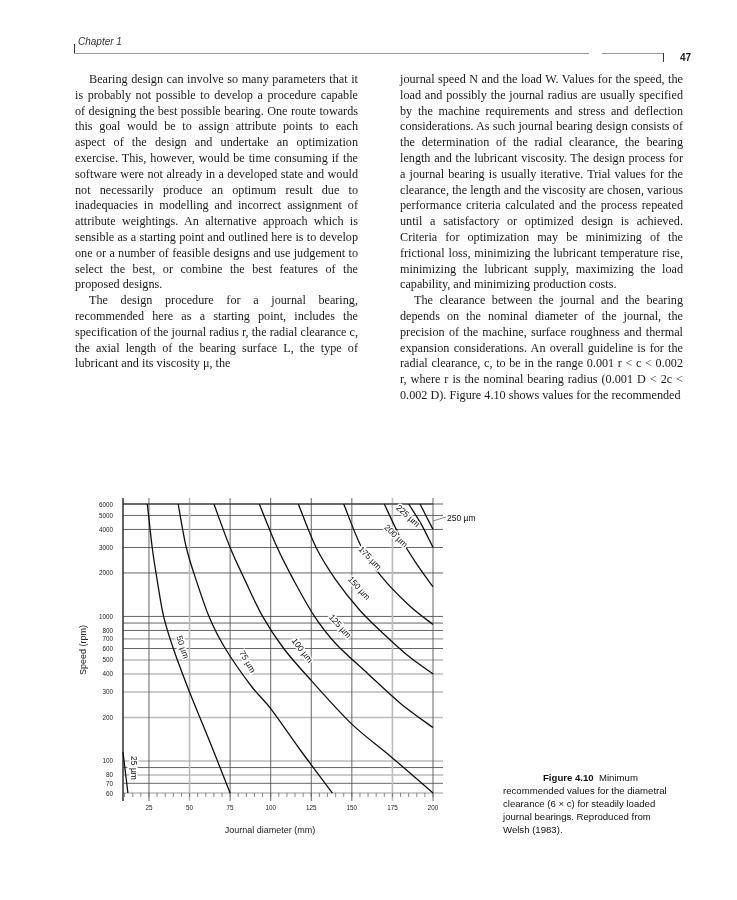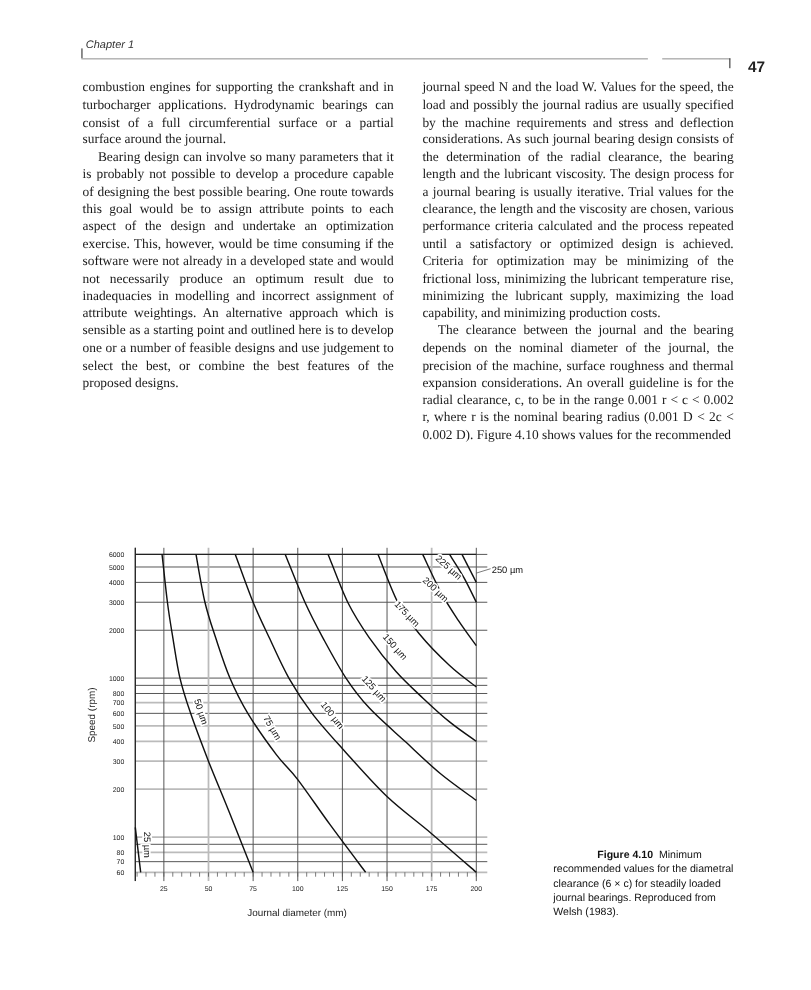--- a/index.html
+++ b/index.html
@@ -2,44 +2,44 @@
 <html><head>
 <meta charset="utf-8">
 <style>
   html, body { margin: 0; padding: 0; background: #ffffff; }
   body { width: 737px; height: 900px; position: relative; overflow: hidden; font-family: "Liberation Serif", serif; color: #1a1a1a; }
   .running-head { position: absolute; left: 78px; top: 36px; font-family: "Liberation Sans", sans-serif; font-style: italic; font-size: 10px; color: #333; }
   .head-rule-left { position: absolute; left: 74px; top: 44px; width: 1px; height: 9px; background: #333; }
   .head-rule { position: absolute; left: 74px; top: 53px; width: 515px; height: 1px; background: #999; }
   .head-rule-r { position: absolute; left: 602px; top: 53px; width: 62px; height: 1px; background: #999; }
   .head-rule-r-tick { position: absolute; left: 663px; top: 53px; width: 1px; height: 9px; background: #333; }
-  .page-num { position: absolute; left: 680px; top: 52px; font-family: "Liberation Sans", sans-serif; font-weight: bold; font-size: 14px; color: #222; }
+  .page-num { position: absolute; left: 680px; top: 52px; font-family: "Liberation Sans", sans-serif; font-weight: bold; font-size: 10px; color: #222; }
   .col { position: absolute; top: 72px; width: 283px; font-size: 12.2px; line-height: 15.8px; text-align: justify; hyphens: manual; }
   .col-left { left: 75px; }
-  .col-right { left: 384px; }
+  .col-right { left: 400px; }
   .col p { margin: 0; text-indent: 0; }
   .col p.ind { text-indent: 14px; }
   .chart-wrap { position: absolute; left: 0; top: 490px; width: 737px; height: 360px; }
   svg text { font-family: "Liberation Sans", sans-serif; }
   .caption { position: absolute; left: 503px; top: 771px; width: 170px; font-family: "Liberation Sans", sans-serif; font-size: 9.6px; line-height: 13px; color: #111; }
   .caption b { font-weight: bold; padding-left: 40px; }
 </style>
 </head>
 <body>
 
 <div class="running-head">Chapter 1</div>
 <div class="head-rule-left"></div>
 <div class="head-rule"></div>
 <div class="head-rule-r"></div>
 <div class="head-rule-r-tick"></div>
 <div class="page-num">47</div>
 
 <div class="col col-left">
-  <p>combustion engines for supporting the crankshaft and in turbocharger applications. Hydrodynamic bearings can consist of a full circumferential surface or a partial surface around the journal.</p>
   <p class="ind">Bearing design can involve so many parameters that it is probably not possible to develop a procedure capable of designing the best possible bearing. One route towards this goal would be to assign attribute points to each aspect of the design and undertake an optimization exercise. This, however, would be time consuming if the software were not already in a developed state and would not necessarily produce an optimum result due to inadequacies in modelling and incorrect assignment of attribute weightings. An alternative approach which is sensible as a starting point and outlined here is to develop one or a number of feasible designs and use judgement to select the best, or combine the best features of the proposed designs.</p>
+  <p class="ind">The design procedure for a journal bearing, recommended here as a starting point, includes the specification of the journal radius r, the radial clearance c, the axial length of the bearing surface L, the type of lubricant and its viscosity μ, the</p>
 </div>
 
 <div class="col col-right">
   <p>journal speed N and the load W. Values for the speed, the load and possibly the journal radius are usually specified by the machine requirements and stress and deflection considerations. As such journal bearing design consists of the determination of the radial clearance, the bearing length and the lubricant viscosity. The design process for a journal bearing is usually iterative. Trial values for the clearance, the length and the viscosity are chosen, various performance criteria calculated and the process repeated until a satisfactory or optimized design is achieved. Criteria for optimization may be minimizing of the frictional loss, minimizing the lubricant temperature rise, minimizing the lubricant supply, maximizing the load capability, and minimizing production costs.</p>
   <p class="ind">The clearance between the journal and the bearing depends on the nominal diameter of the journal, the precision of the machine, surface roughness and thermal expansion considerations. An overall guideline is for the radial clearance, c, to be in the range 0.001 r &lt; c &lt; 0.002 r, where r is the nominal bearing radius (0.001 D &lt; 2c &lt; 0.002 D). Figure 4.10 shows values for the recommended</p>
 </div>
 
 <div class="chart-wrap">
   <svg id="chart" width="737" height="360" viewBox="0 490 737 360" xmlns="http://www.w3.org/2000/svg">
     <g id="grid">

